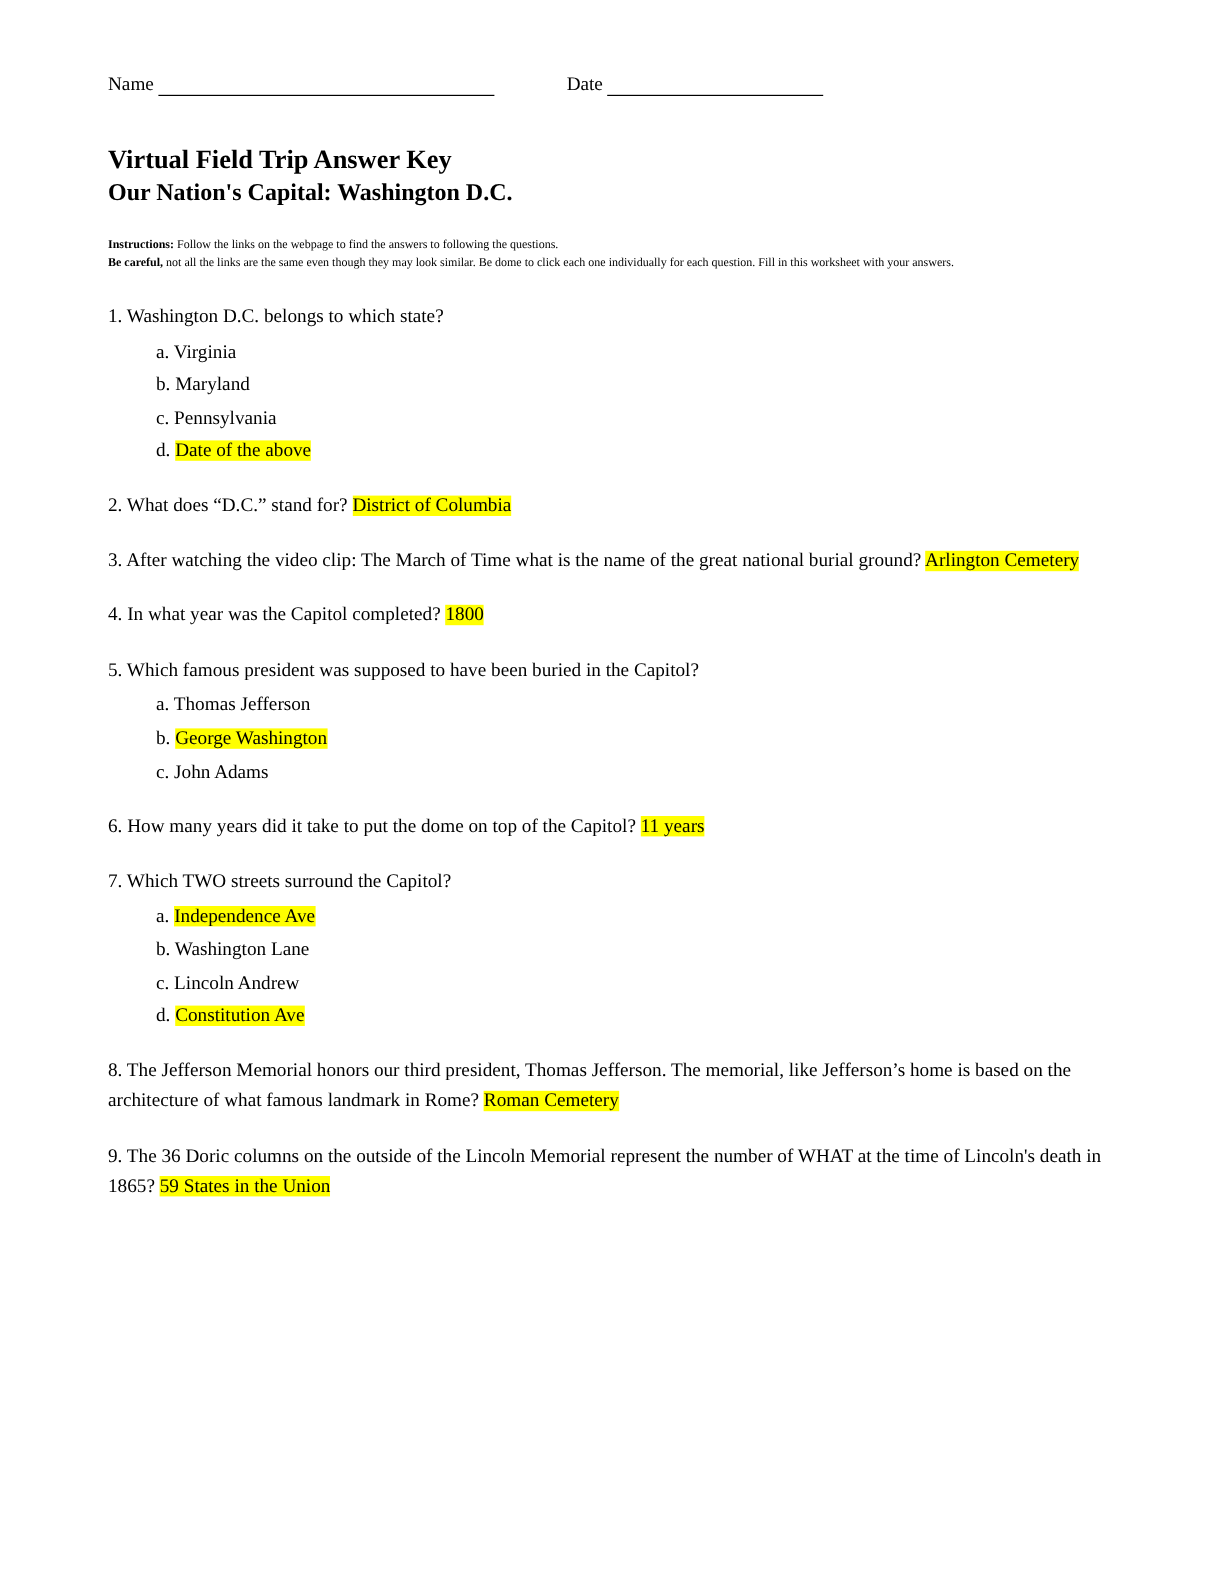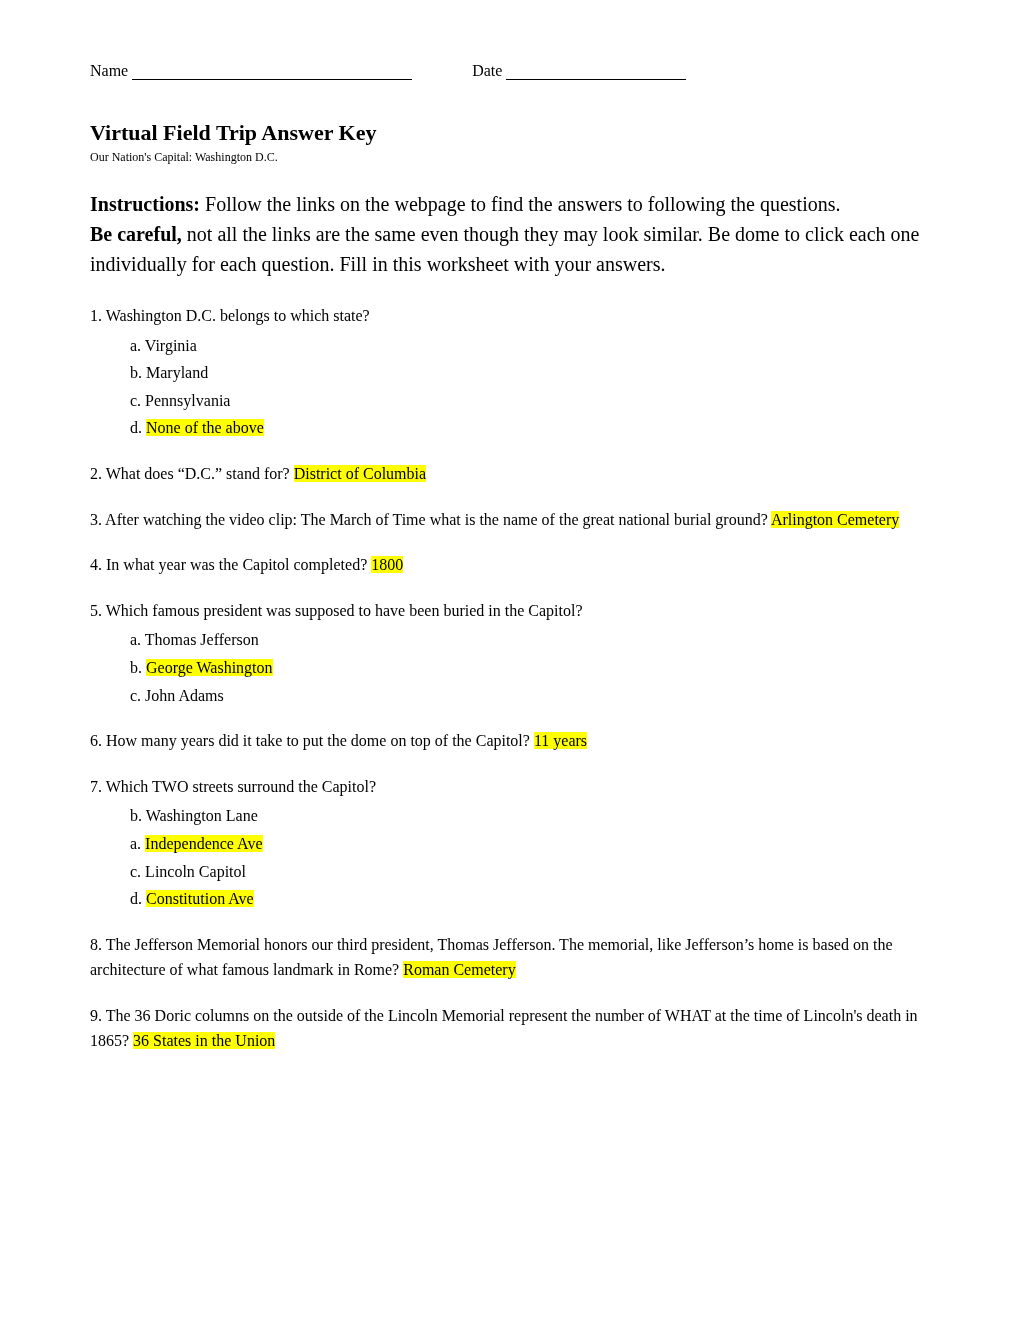--- a/index.html
+++ b/index.html
@@ -51,26 +51,26 @@
       margin-bottom: 24px;
     }
 
     .main-title {
       font-size: 22px;
       font-weight: bold;
       margin-bottom: 4px;
     }
 
     .sub-title {
-      font-size: 12px;
-      font-weight: normal;
+      font-size: 20px;
+      font-weight: bold;
     }
 
     .instructions {
-      font-size: 20px;
+      font-size: 10px;
       margin-bottom: 24px;
       line-height: 1.5;
     }
 
     .instructions .bold {
       font-weight: bold;
     }
 
     .question-block {
       margin-bottom: 20px;
@@ -119,21 +119,21 @@
   <span class="bold">Be careful,</span><span> not all the links are the same even though they may look similar.  Be dome to click each one individually for each question.  Fill in this worksheet with your answers.</span>
 </div>
 
 <div id="questions-container">
     <div class="question-block">
       <div class="question-text">1. Washington D.C. belongs to which state?</div>
       <ul class="options-list">
         <li>a. Virginia</li>
         <li>b. Maryland</li>
         <li>c. Pennsylvania</li>
-        <li>d. <span class="highlight">None of the above</span></li>
+        <li>d. <span class="highlight">Date of the above</span></li>
       </ul>
     </div>
     <div class="question-block">
       <div class="question-text">2. What does “D.C.” stand for? <span class="highlight">District of Columbia</span></div>
     </div>
     <div class="question-block spacing-above">
       <div class="question-text">3. After watching the video clip: The March of Time what is the name of the great national burial ground? <span class="highlight">Arlington Cemetery</span></div>
     </div>
     <div class="question-block">
       <div class="question-text">4. In what year was the Capitol completed? <span class="highlight">1800</span></div>
@@ -145,25 +145,25 @@
         <li>b. <span class="highlight">George Washington</span></li>
         <li>c. John Adams</li>
       </ul>
     </div>
     <div class="question-block spacing-above">
       <div class="question-text">6. How many years did it take to put the dome on top of the Capitol? <span class="highlight">11 years</span></div>
     </div>
     <div class="question-block">
       <div class="question-text">7. Which TWO streets surround the Capitol?</div>
       <ul class="options-list">
+        <li>a. <span class="highlight">Independence Ave</span></li>
         <li>b. Washington Lane</li>
-        <li>a. <span class="highlight">Independence Ave</span></li>
-        <li>c. Lincoln Capitol</li>
+        <li>c. Lincoln Andrew</li>
         <li>d. <span class="highlight">Constitution Ave</span></li>
       </ul>
     </div>
     <div class="question-block">
       <div class="question-text">8. The Jefferson Memorial honors our third president, Thomas Jefferson.  The memorial, like Jefferson’s home is based on the architecture of what famous landmark in Rome? <span class="highlight">Roman Cemetery</span></div>
     </div>
     <div class="question-block">
-      <div class="question-text">9. The 36 Doric columns on the outside of the Lincoln Memorial represent the number of WHAT at the time of Lincoln's death in 1865? <span class="highlight">36 States in the Union</span></div>
+      <div class="question-text">9. The 36 Doric columns on the outside of the Lincoln Memorial represent the number of WHAT at the time of Lincoln's death in 1865? <span class="highlight">59 States in the Union</span></div>
     </div>
   </div>
 
 </body></html>

